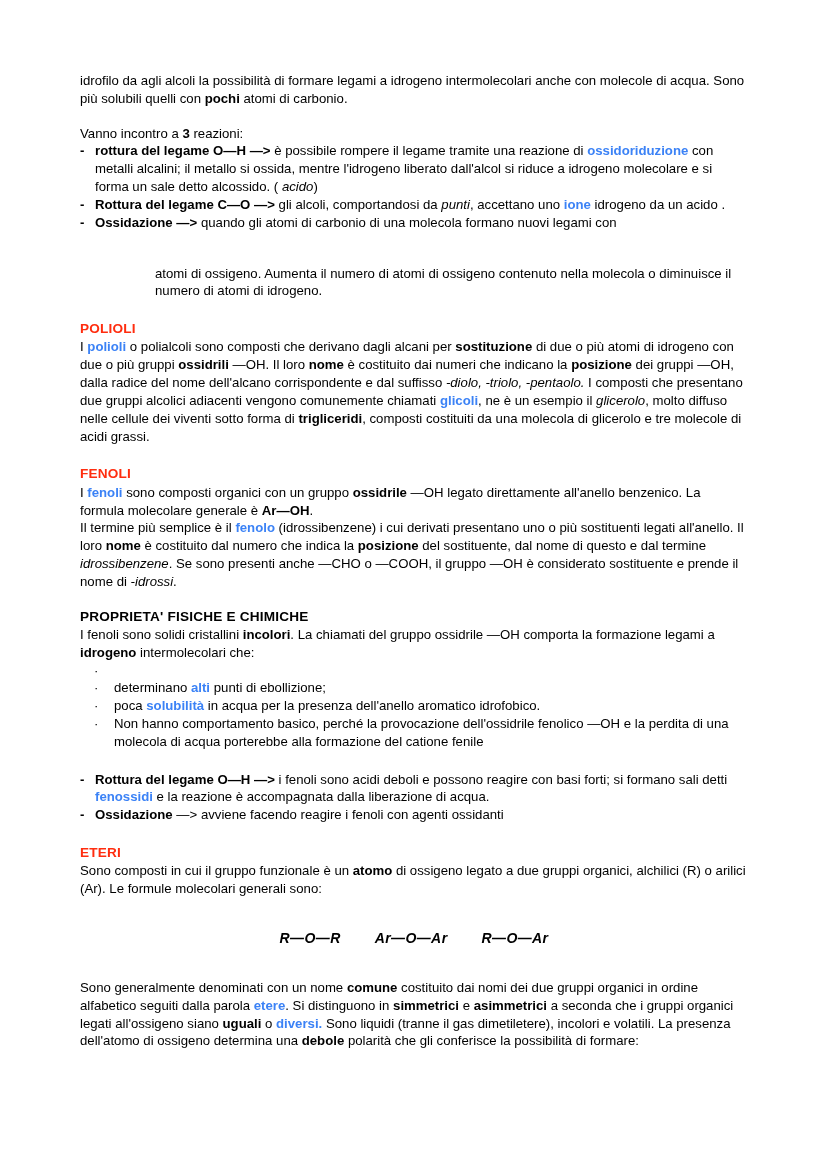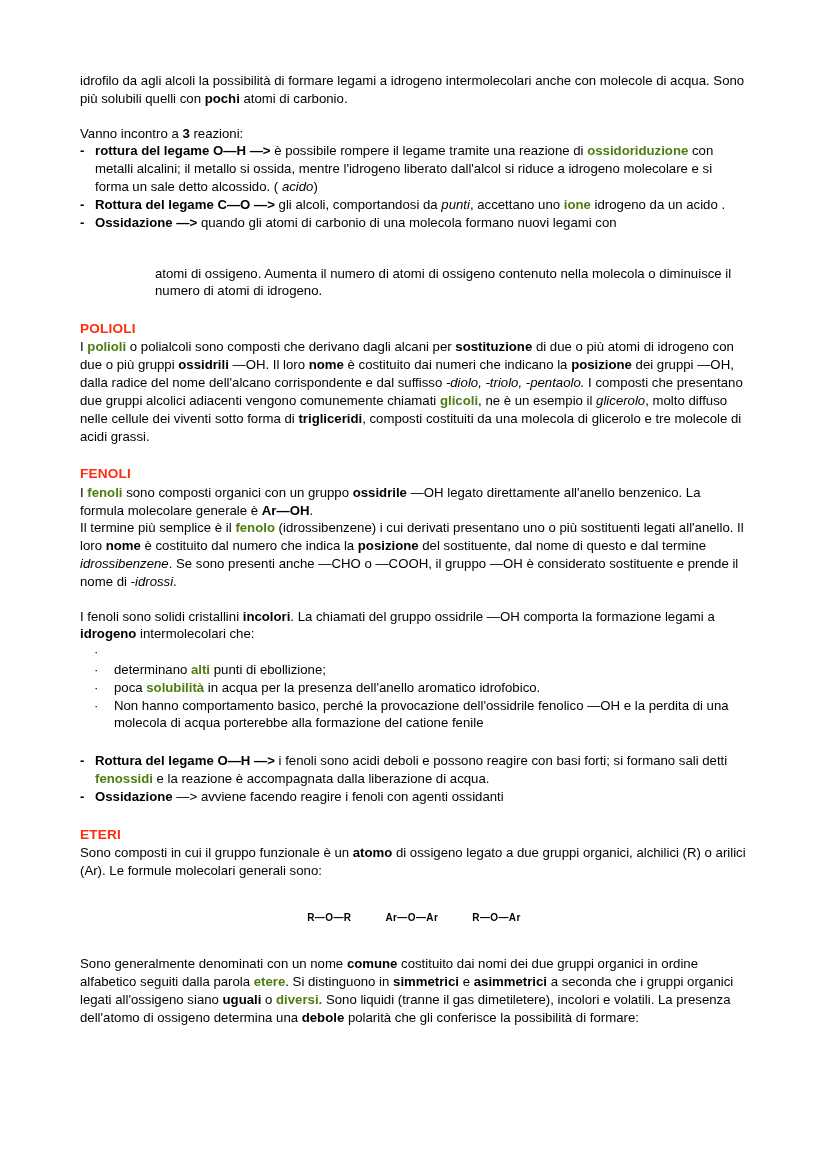--- a/index.html
+++ b/index.html
@@ -24,21 +24,21 @@
     font-size: 13.2px;
     line-height: 1.35;
   }
   p, .para {
     margin: 0 0 0 0;
   }
   .spacer-sm { height: 11px; }
   .spacer-md { height: 17px; }
   .spacer-lg { height: 20px; }
   .red {
-    color: #4d7c0f;
+    color: #3b82f6;
   }
   .bold { font-weight: bold; }
   .ital { font-style: italic; }
   .heading {
     font-weight: bold;
     font-size: 13.6px;
     letter-spacing: 0.2px;
   }
   .heading.red { color: #ff2d0f; }
   .bullet-list {
@@ -69,23 +69,24 @@
   .bullet-text {
     flex: 1 1 auto;
   }
   .indent-block {
     padding-left: 60px;
     margin-top: 33px;
   }
   .formula-row {
     text-align: center;
     font-weight: bold;
-    font-size: 10px;
+    font-size: 14px;
     letter-spacing: 0.4px;
     margin: 0;
+    font-style: italic;
   }
   .formula-row span {
     display: inline-block;
   }
   .formula-gap { width: 34px; display: inline-block; }
 </style>
 </head>
 <body>
 
 <div class="page">
@@ -125,20 +126,21 @@
     <div class="para"><span>I </span><span class="red bold">polioli</span><span> o polialcoli sono composti che derivano dagli alcani per </span><span class="bold">sostituzione</span><span> di due o più atomi di idrogeno con due o più gruppi </span><span class="bold">ossidrili</span><span> —OH. Il loro </span><span class="bold">nome</span><span> è costituito dai numeri che indicano la </span><span class="bold">posizione</span><span> dei gruppi —OH, dalla radice del nome dell'alcano corrispondente e dal suffisso </span><span class="ital">-diolo, -triolo, -pentaolo.</span><span>  I composti che presentano due gruppi alcolici adiacenti vengono comunemente chiamati </span><span class="red bold">glicoli</span><span>, ne è un esempio il </span><span class="ital">glicerolo</span><span>, molto diffuso nelle cellule dei viventi sotto forma di </span><span class="bold">trigliceridi</span><span>, composti costituiti da una molecola di glicerolo e tre molecole di acidi grassi.</span></div>
 
     <div class="spacer-lg"></div>
 
     <div class="heading red">FENOLI</div>
     <div class="para"><span>I </span><span class="red bold">fenoli</span><span> sono composti organici con un gruppo </span><span class="bold">ossidrile</span><span> —OH legato direttamente all'anello benzenico. La formula molecolare generale è </span><span class="bold">Ar—OH</span><span>.</span></div>
     <div class="para"><span>Il termine più semplice è il </span><span class="red bold">fenolo</span><span> (idrossibenzene) i cui derivati presentano uno o più sostituenti legati all'anello. Il loro </span><span class="bold">nome</span><span> è costituito dal numero che indica la </span><span class="bold">posizione</span><span> del sostituente, dal nome di questo e dal termine </span><span class="ital">idrossibenzene</span><span>. Se sono presenti anche —CHO o —COOH, il gruppo —OH è considerato sostituente e prende il nome di </span><span class="ital">-idrossi</span><span>.</span></div>
 
     <div class="spacer-md"></div>
 
+    <div class="heading">PROPRIETA' FISICHE E CHIMICHE</div>
     <div class="para"><span>I fenoli sono solidi cristallini </span><span class="bold">incolori</span><span>. La chiamati del gruppo ossidrile —OH comporta la formazione legami a </span><span class="bold">idrogeno</span><span> intermolecolari che:</span></div>
 
     <ul class="bullet-list">
       <li class="bullet-row">
         <span class="dot-marker">·</span>
         <span class="bullet-text"></span>
       </li>
       <li class="bullet-row">
         <span class="dot-marker">·</span>
         <span class="bullet-text"><span>determinano </span><span class="red bold">alti</span><span> punti di ebollizione;</span></span>

